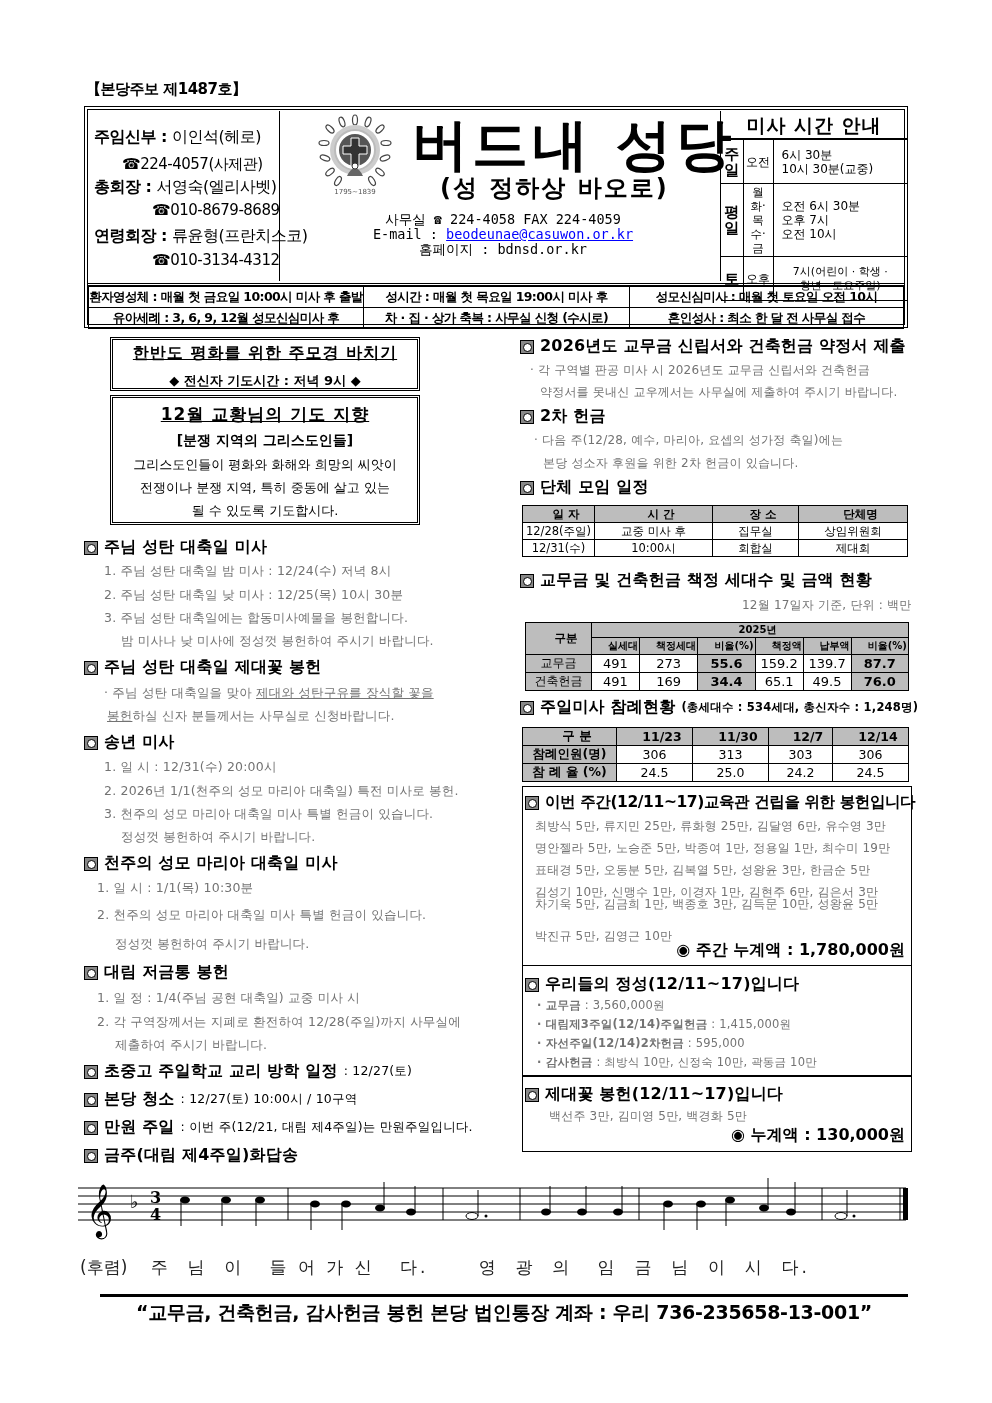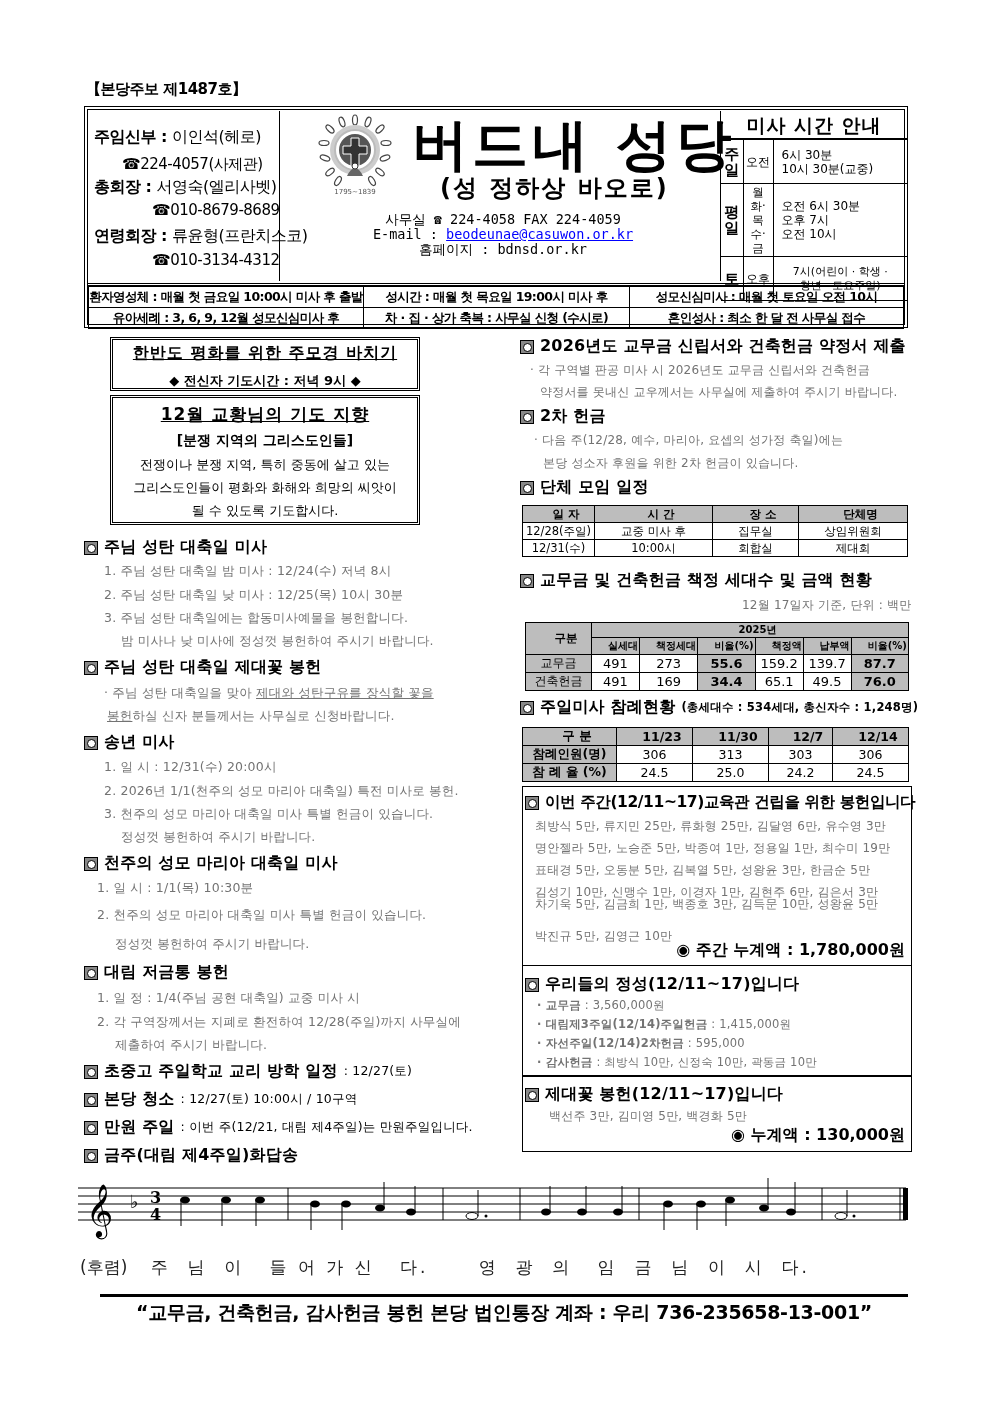--- a/index.html
+++ b/index.html
@@ -162,22 +162,22 @@
 </div>
 
 <div class="abs box1">
   <div class="t">한반도 평화를 위한 주모경 바치기</div>
   <div class="s">◆ 전신자 기도시간 : 저녁 9시 ◆</div>
 </div>
 <div class="abs box2">
   <div class="t">12월 교황님의 기도 지향</div>
   <div class="s">[분쟁 지역의 그리스도인들]</div>
   <div class="p">
+    <div>그리스도인들이 평화와 화해와 희망의 씨앗이</div>
     <div>전쟁이나 분쟁 지역, 특히 중동에 살고 있는</div>
-    <div>그리스도인들이 평화와 화해와 희망의 씨앗이</div>
     <div>될 수 있도록 기도합시다.</div>
   </div>
 </div>
 
 <div class="sec-h" style="left:84px;top:537px">
     <span class="ic"></span>
     <span>주님 성탄 대축일 미사</span>
   </div>
 <div class="line" style="left:104px;top:563px">1. 주님 성탄 대축일 밤 미사 : 12/24(수) 저녁 8시</div>
 <div class="line" style="left:104px;top:587px">2. 주님 성탄 대축일 낮 미사 : 12/25(목) 10시 30분</div>

